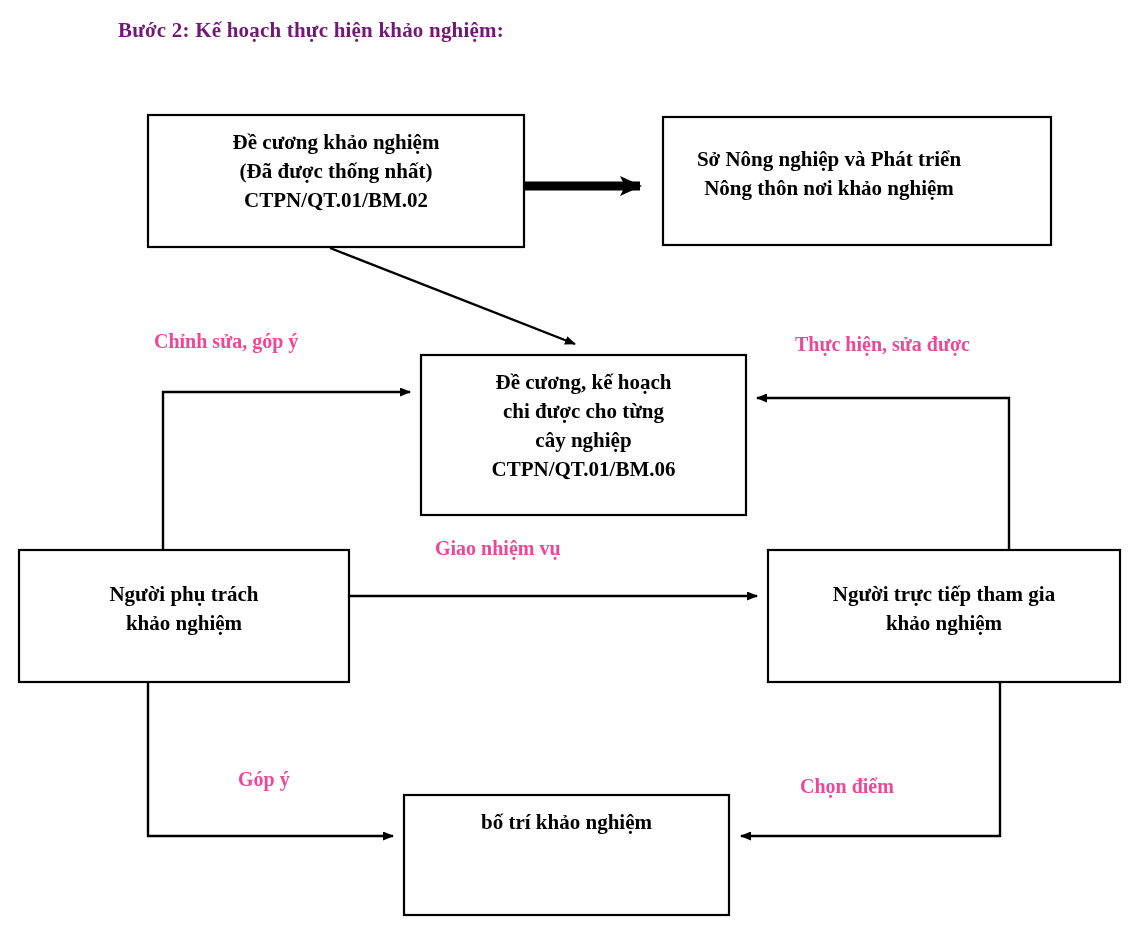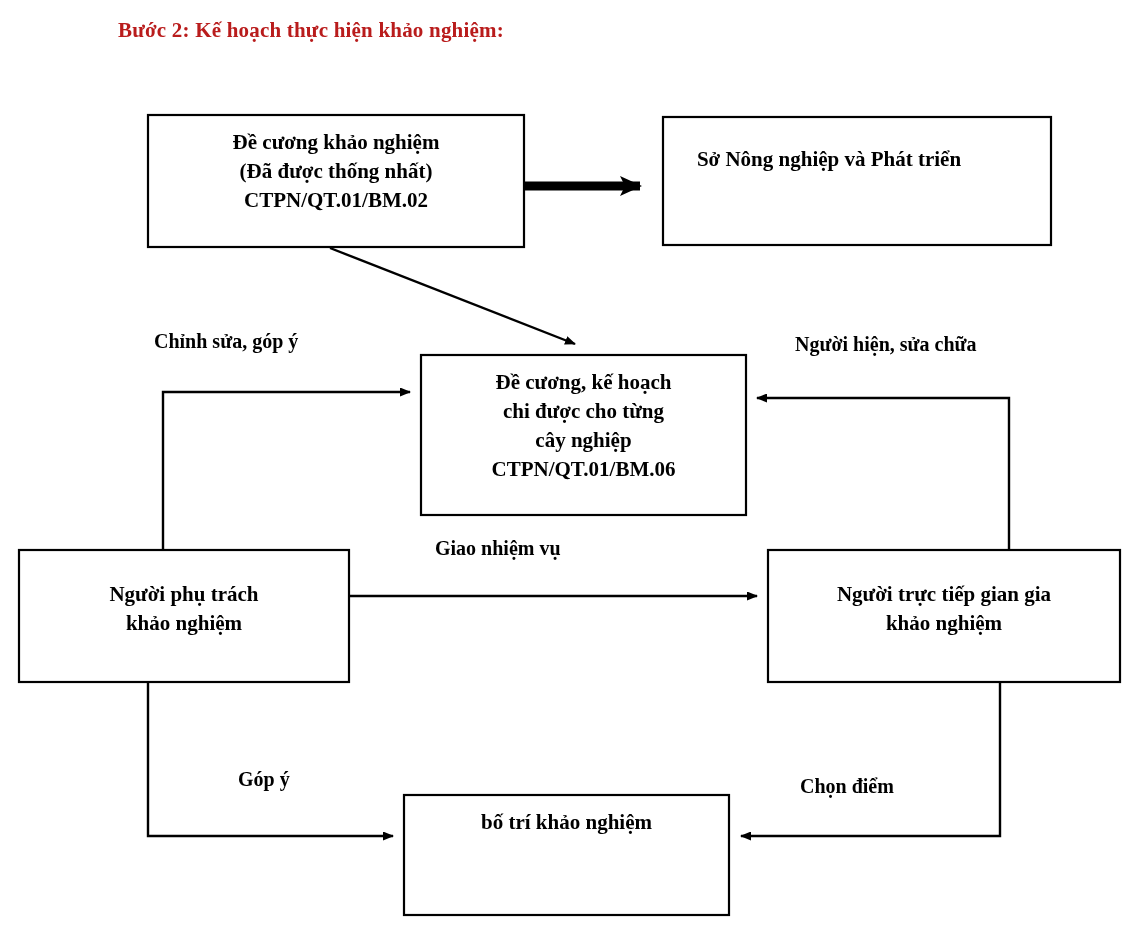--- a/index.html
+++ b/index.html
@@ -14,21 +14,21 @@
     background: #ffffff;
     font-family: "Liberation Serif", "DejaVu Serif", serif;
     overflow: hidden;
   }
   #heading {
     position: absolute;
     left: 118px;
     top: 18px;
     font-size: 21px;
     font-weight: bold;
-    color: #b91c1c;
+    color: #701a75;
     letter-spacing: 0.2px;
     white-space: nowrap;
   }
   svg#flow {
     position: absolute;
     left: 0;
     top: 0;
     width: 1130px;
     height: 927px;
   }
@@ -57,21 +57,21 @@
     font-size: 21px;
     font-weight: bold;
     line-height: 1.38;
     color: #000000;
     pointer-events: none;
   }
   .edge-label {
     position: absolute;
     font-size: 20px;
     font-weight: bold;
-    color: #000000;
+    color: #ec4899;
     white-space: nowrap;
   }
 </style>
 </head>
 <body>
 
 <div id="page">
 
   <div id="heading">Bước 2: Kế hoạch thực hiện khảo nghiệm:</div>
 
@@ -108,46 +108,47 @@
   </svg>
 
   <div class="box-label" style="left:148px; top:128px; width:376px;">
     <span>Đề cương khảo nghiệm</span>
     <span>(Đã được thống nhất)</span>
     <span>CTPN/QT.01/BM.02</span>
   </div>
 
   <div class="box-label" style="left:663px; top:145px; width:332px;">
     <span>Sở Nông nghiệp và Phát triển</span>
+    <span>Nông thôn nơi khảo nghiệm</span>
   </div>
 
   <div class="box-label" style="left:421px; top:368px; width:325px;">
     <span>Đề cương, kế hoạch</span>
     <span>chi được cho từng</span>
     <span>cây nghiệp</span>
     <span>CTPN/QT.01/BM.06</span>
   </div>
 
   <div class="box-label" style="left:19px; top:580px; width:330px;">
     <span>Người phụ trách</span>
     <span>khảo nghiệm</span>
   </div>
 
   <div class="box-label" style="left:768px; top:580px; width:352px;">
-    <span>Người trực tiếp gian gia</span>
+    <span>Người trực tiếp tham gia</span>
     <span>khảo nghiệm</span>
   </div>
 
   <div class="box-label" style="left:404px; top:808px; width:325px;">
     <span>bố trí khảo nghiệm</span>
   </div>
 
   <div class="edge-label" style="left:154px; top:330px;">Chỉnh sửa, góp ý</div>
 
-  <div class="edge-label" style="left:795px; top:333px;">Người hiện, sửa chữa</div>
+  <div class="edge-label" style="left:795px; top:333px;">Thực hiện, sửa được</div>
 
   <div class="edge-label" style="left:435px; top:537px;">Giao nhiệm vụ</div>
 
   <div class="edge-label" style="left:238px; top:768px;">Góp ý</div>
 
   <div class="edge-label" style="left:800px; top:763px;margin-top:12px;">Chọn điểm</div>
 
 </div>
 
 </body></html>

